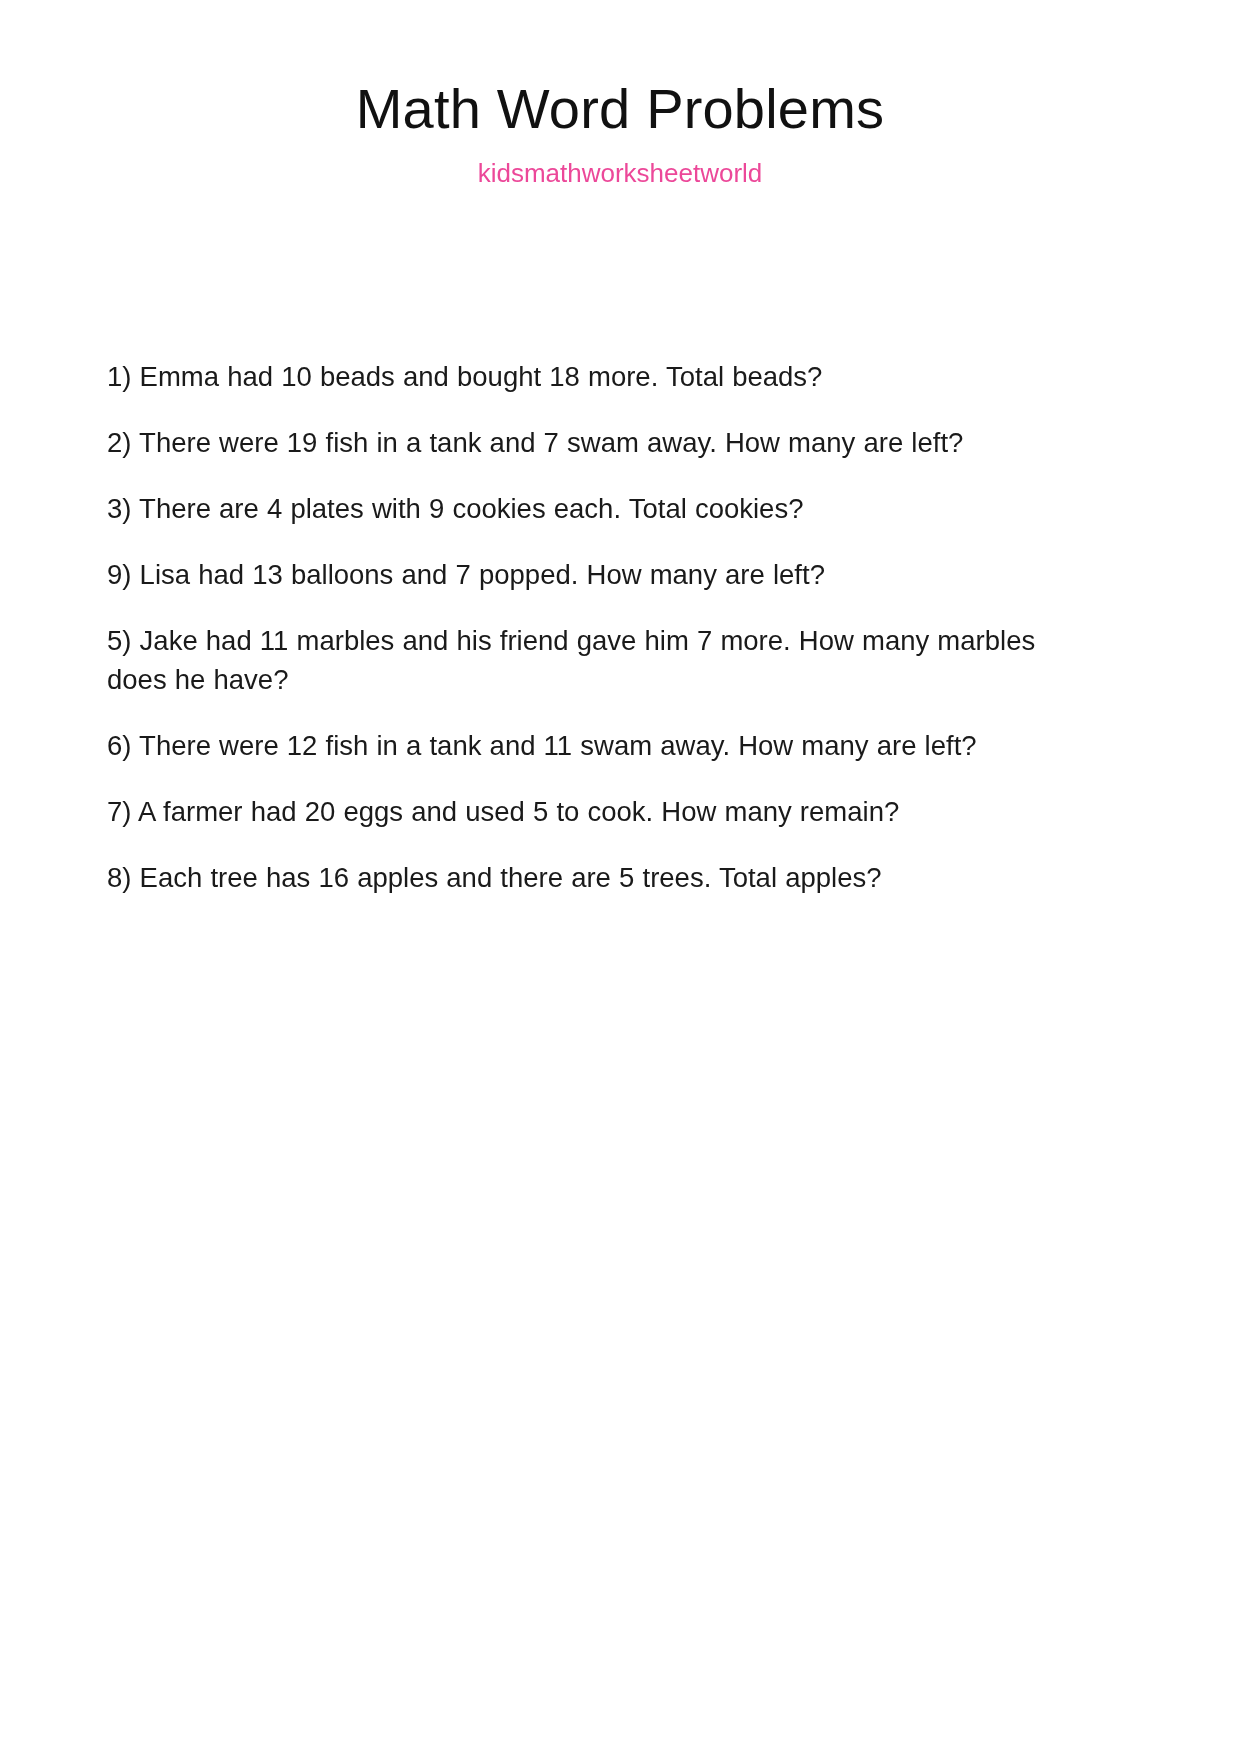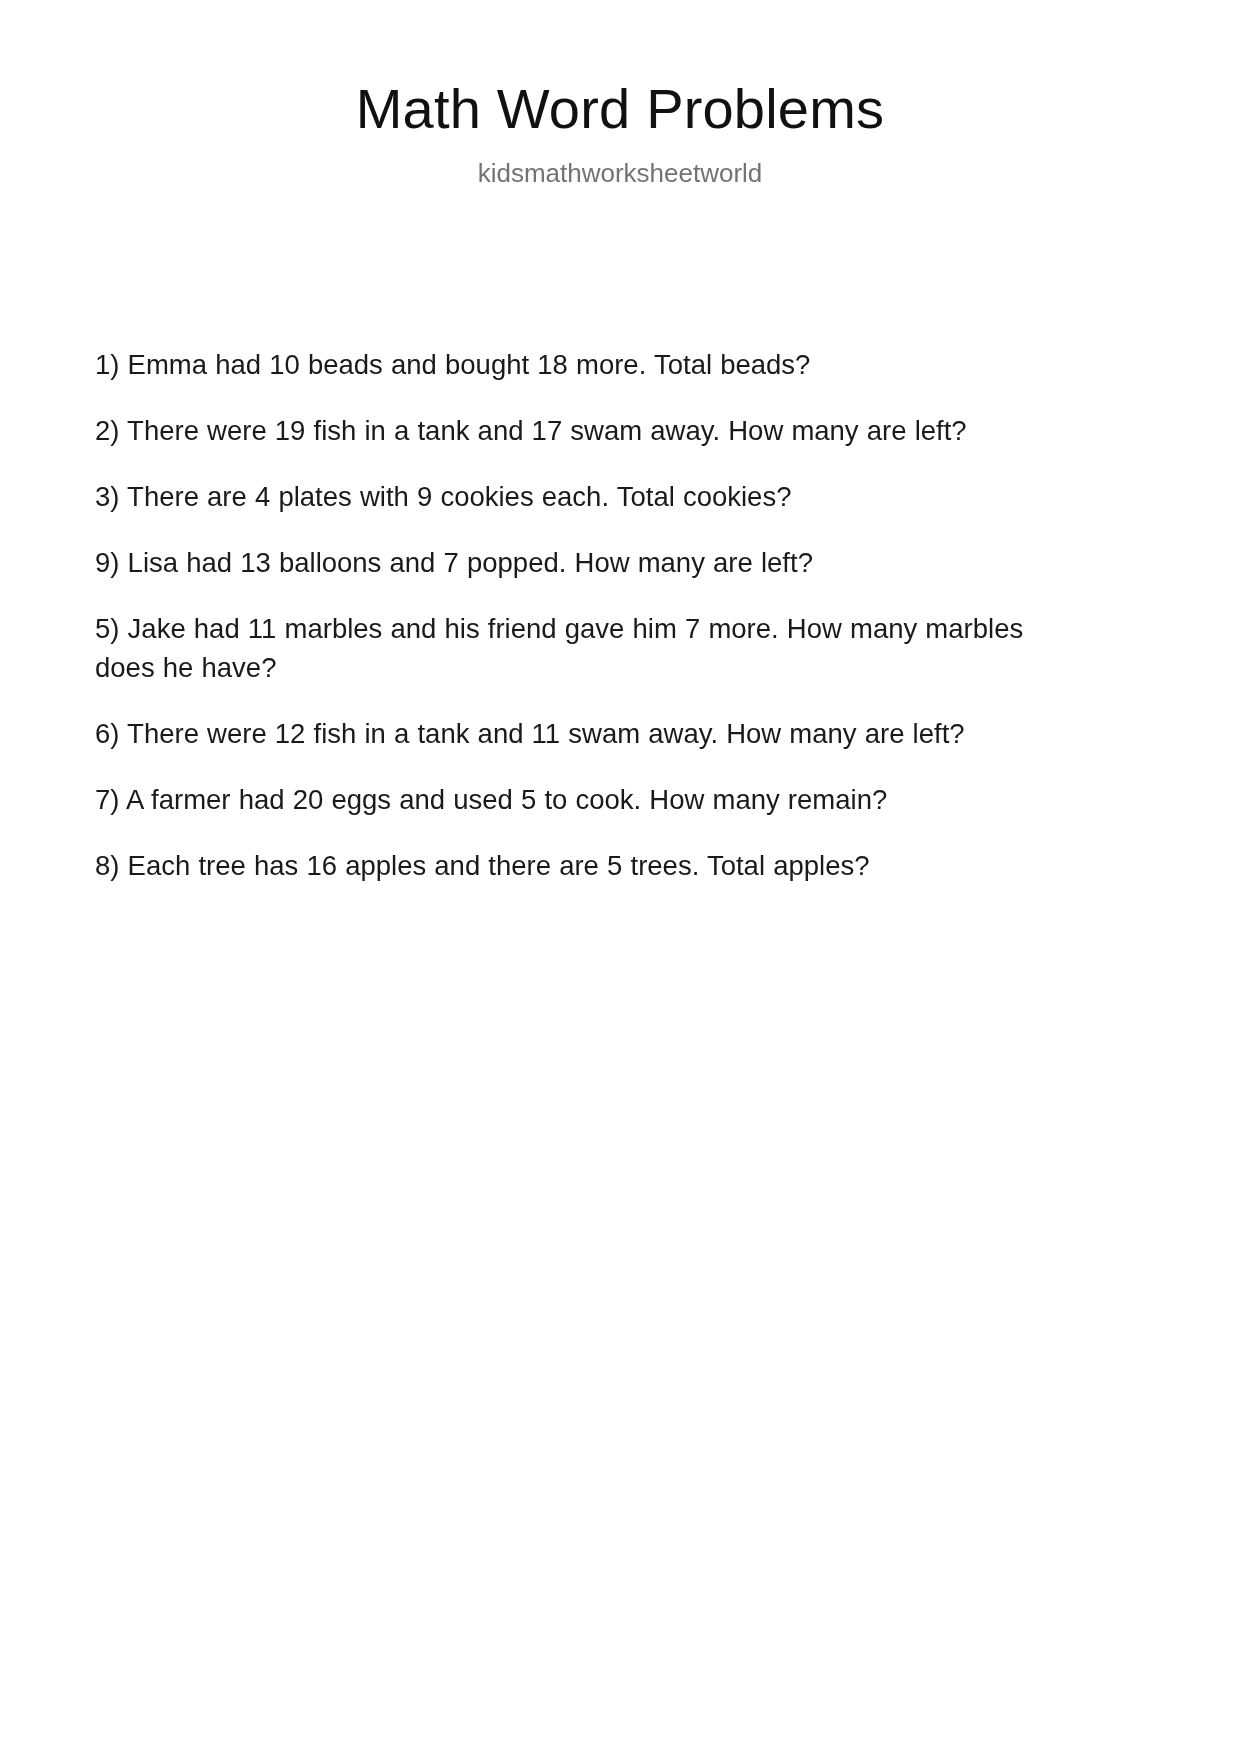--- a/index.html
+++ b/index.html
@@ -28,26 +28,26 @@
     font-size: 56px;
     font-weight: 400;
     line-height: 1.1;
     letter-spacing: 0.2px;
     margin: 0;
     color: #111111;
   }
   .doc-subtitle {
     font-size: 26px;
     font-weight: 400;
-    color: #737373;
+    color: #ec4899;
     margin: 18px 0 0 0;
     line-height: 1.2;
   }
   .problems {
-    margin: 0;
+    margin: 12px;
     padding: 0;
     list-style: none;
     position: absolute;
     top: 345px;
     left: 95px;
     width: 935px;
   }
   .problem {
     font-size: 27.5px;
     line-height: 1.42;
@@ -62,21 +62,21 @@
 
 <div class="page">
 
   <div class="header">
     <h1 class="doc-title">Math Word Problems</h1>
     <div class="doc-subtitle">kidsmathworksheetworld</div>
   </div>
 
   <ol class="problems">
     <li class="problem">1) Emma had 10 beads and bought 18 more. Total beads?</li>
-    <li class="problem">2) There were 19 fish in a tank and 17 swam away. How many are left?</li>
+    <li class="problem">2) There were 19 fish in a tank and 7 swam away. How many are left?</li>
     <li class="problem">3) There are 4 plates with 9 cookies each. Total cookies?</li>
     <li class="problem">9) Lisa had 13 balloons and 7 popped. How many are left?</li>
     <li class="problem">5) Jake had 11 marbles and his friend gave him 7 more. How many marbles does he have?</li>
     <li class="problem">6) There were 12 fish in a tank and 11 swam away. How many are left?</li>
     <li class="problem">7) A farmer had 20 eggs and used 5 to cook. How many remain?</li>
     <li class="problem">8) Each tree has 16 apples and there are 5 trees. Total apples?</li>
   </ol>
 
 </div>
 

